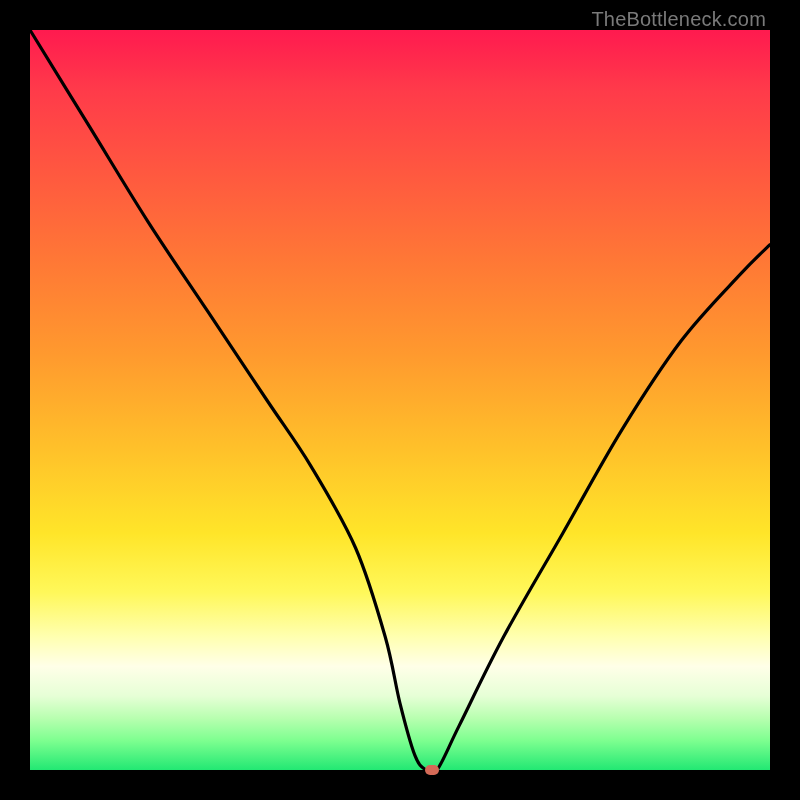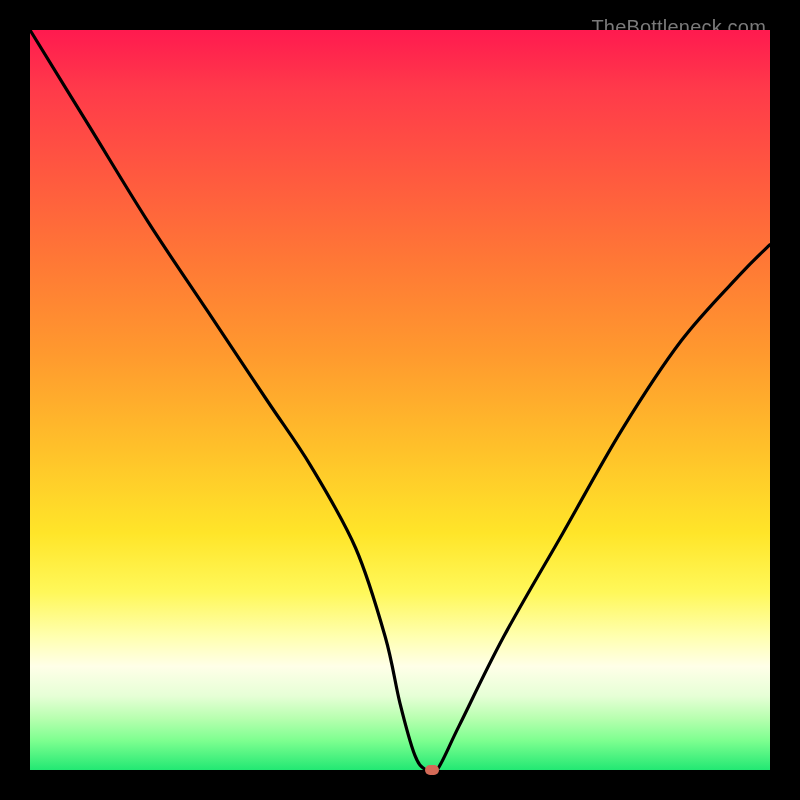--- a/index.html
+++ b/index.html
@@ -36,21 +36,21 @@
       #ffffb0 82%,
       #ffffe8 86%,
       #e6ffd6 90%,
       #b8ffb0 93%,
       #7eff90 96%,
       #22e873 100%
     );
   }
   .watermark {
     position: absolute;
-    top: 16px;
+    top: 8px;
     right: 34px;
     color: #7a7a7a;
     font-size: 20px;
     letter-spacing: 0.2px;
     user-select: none;
   }
   svg.curve {
     position: absolute;
     left: 0;
     top: 0;

